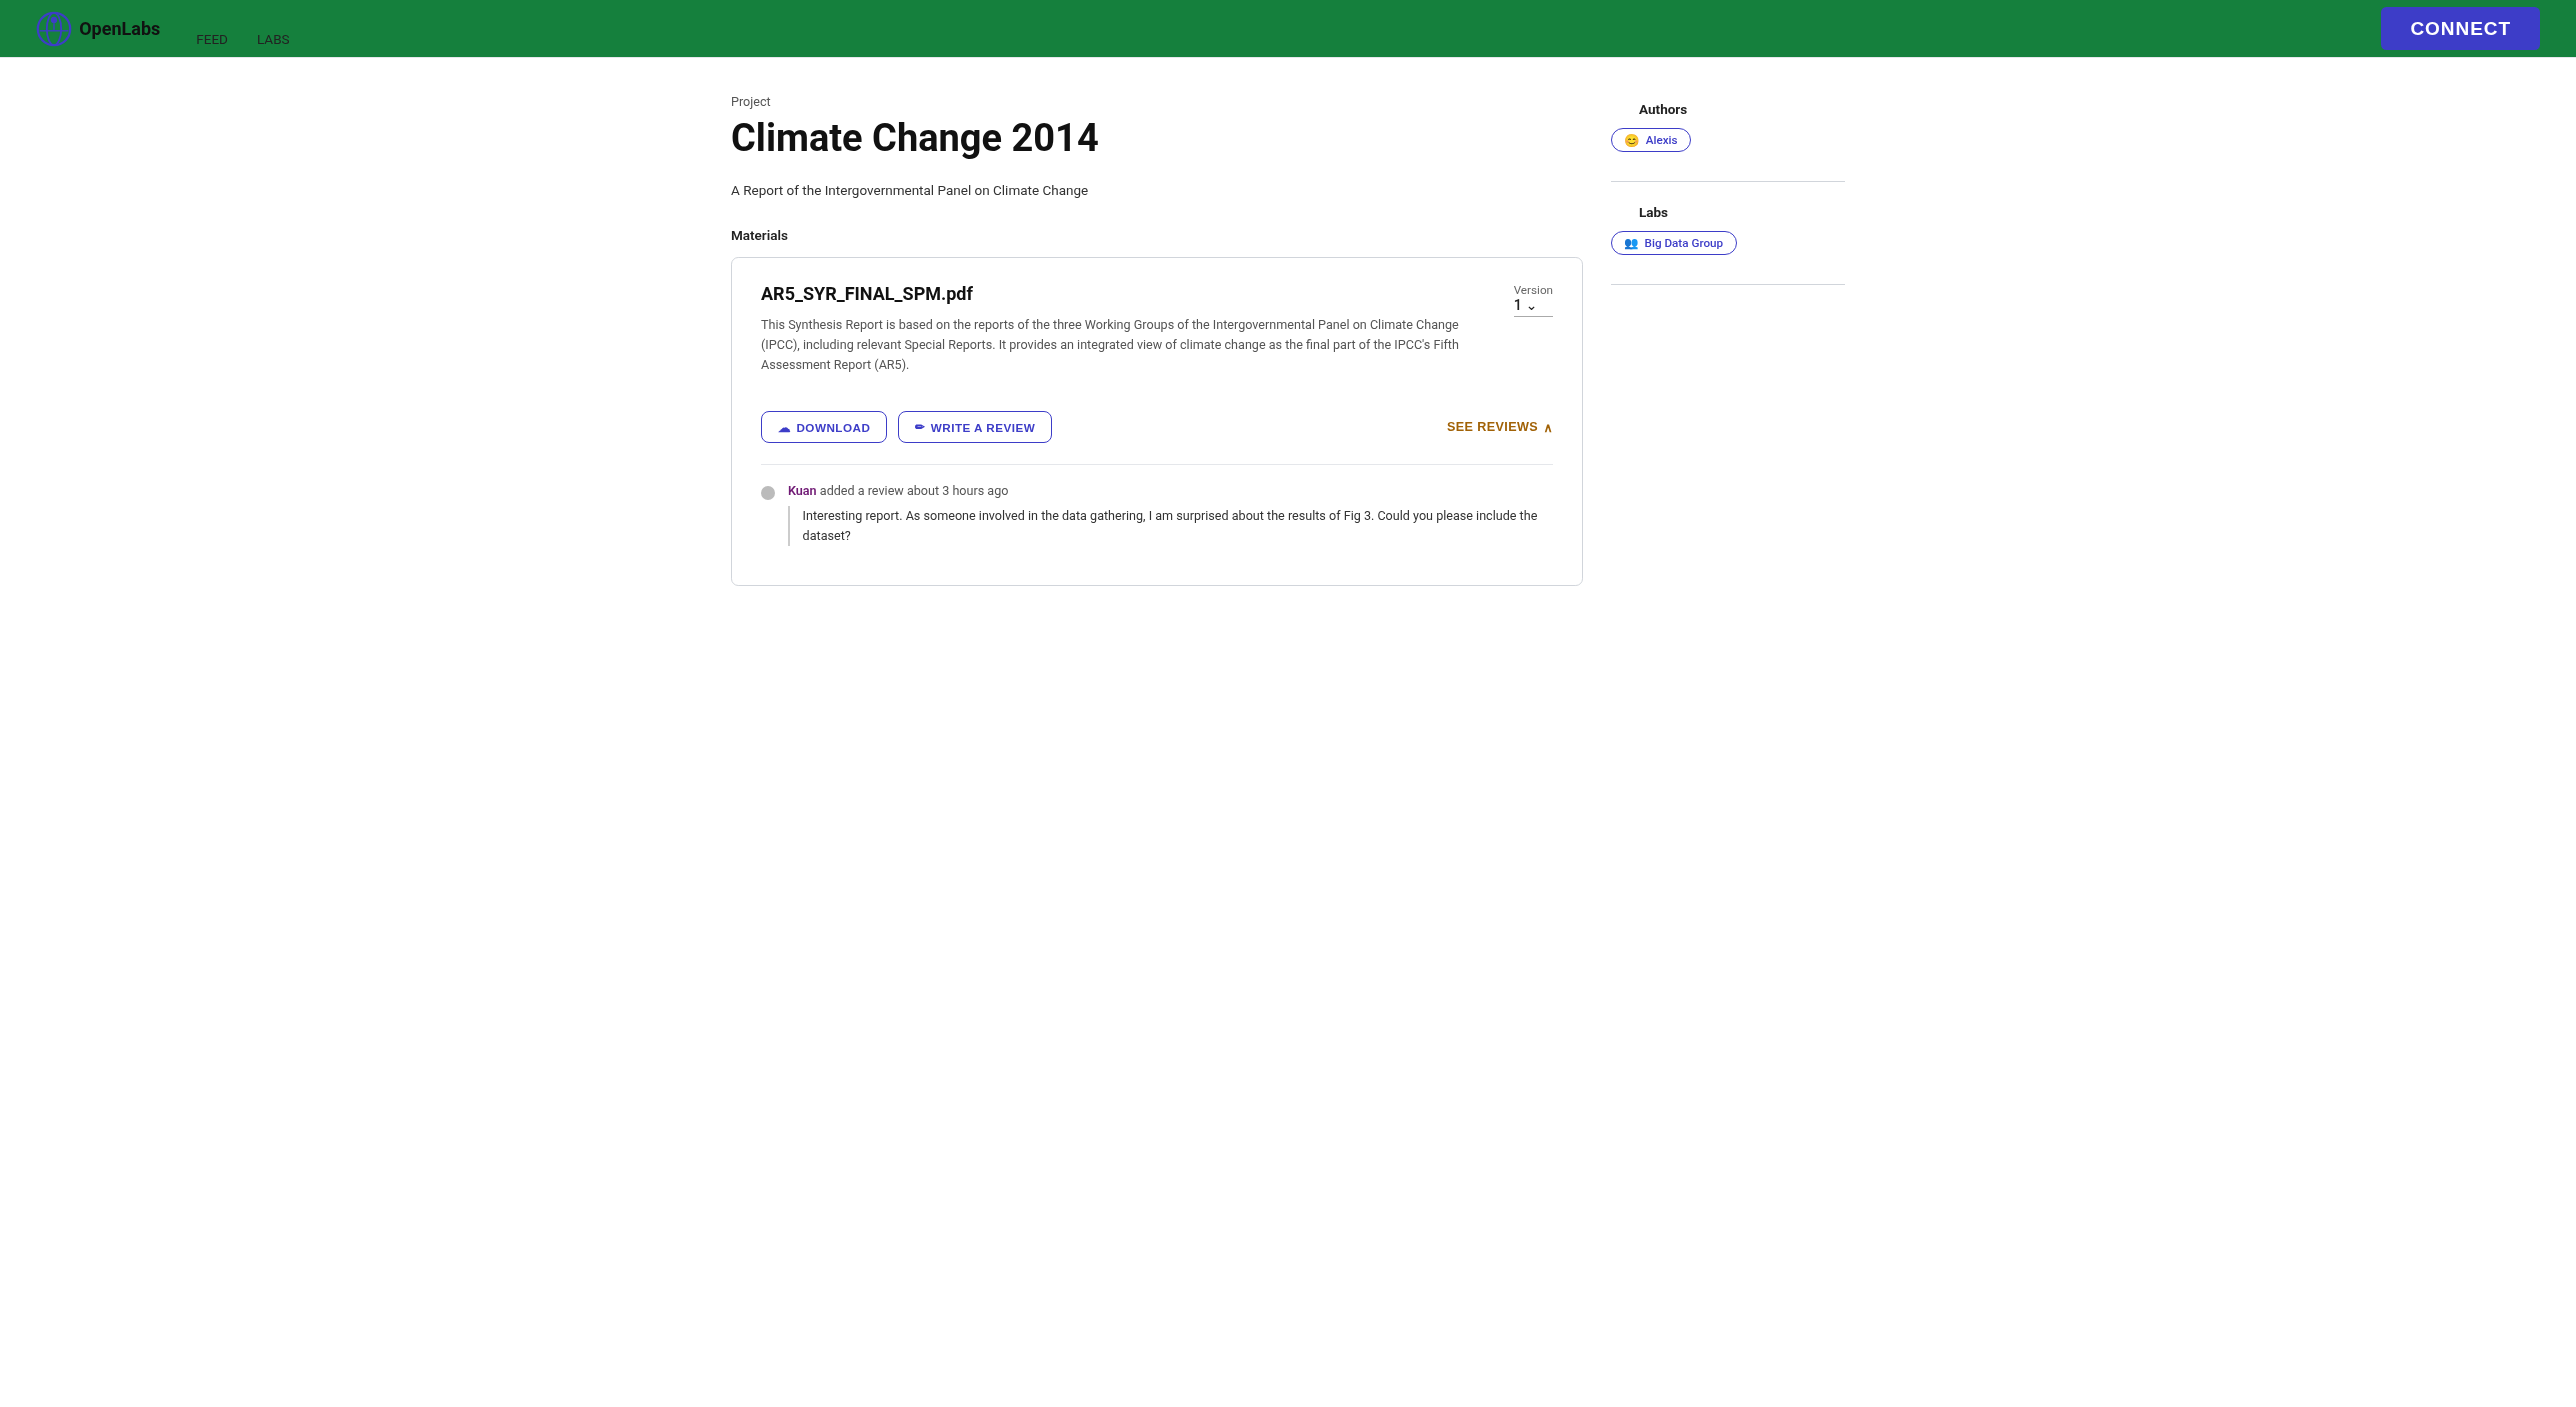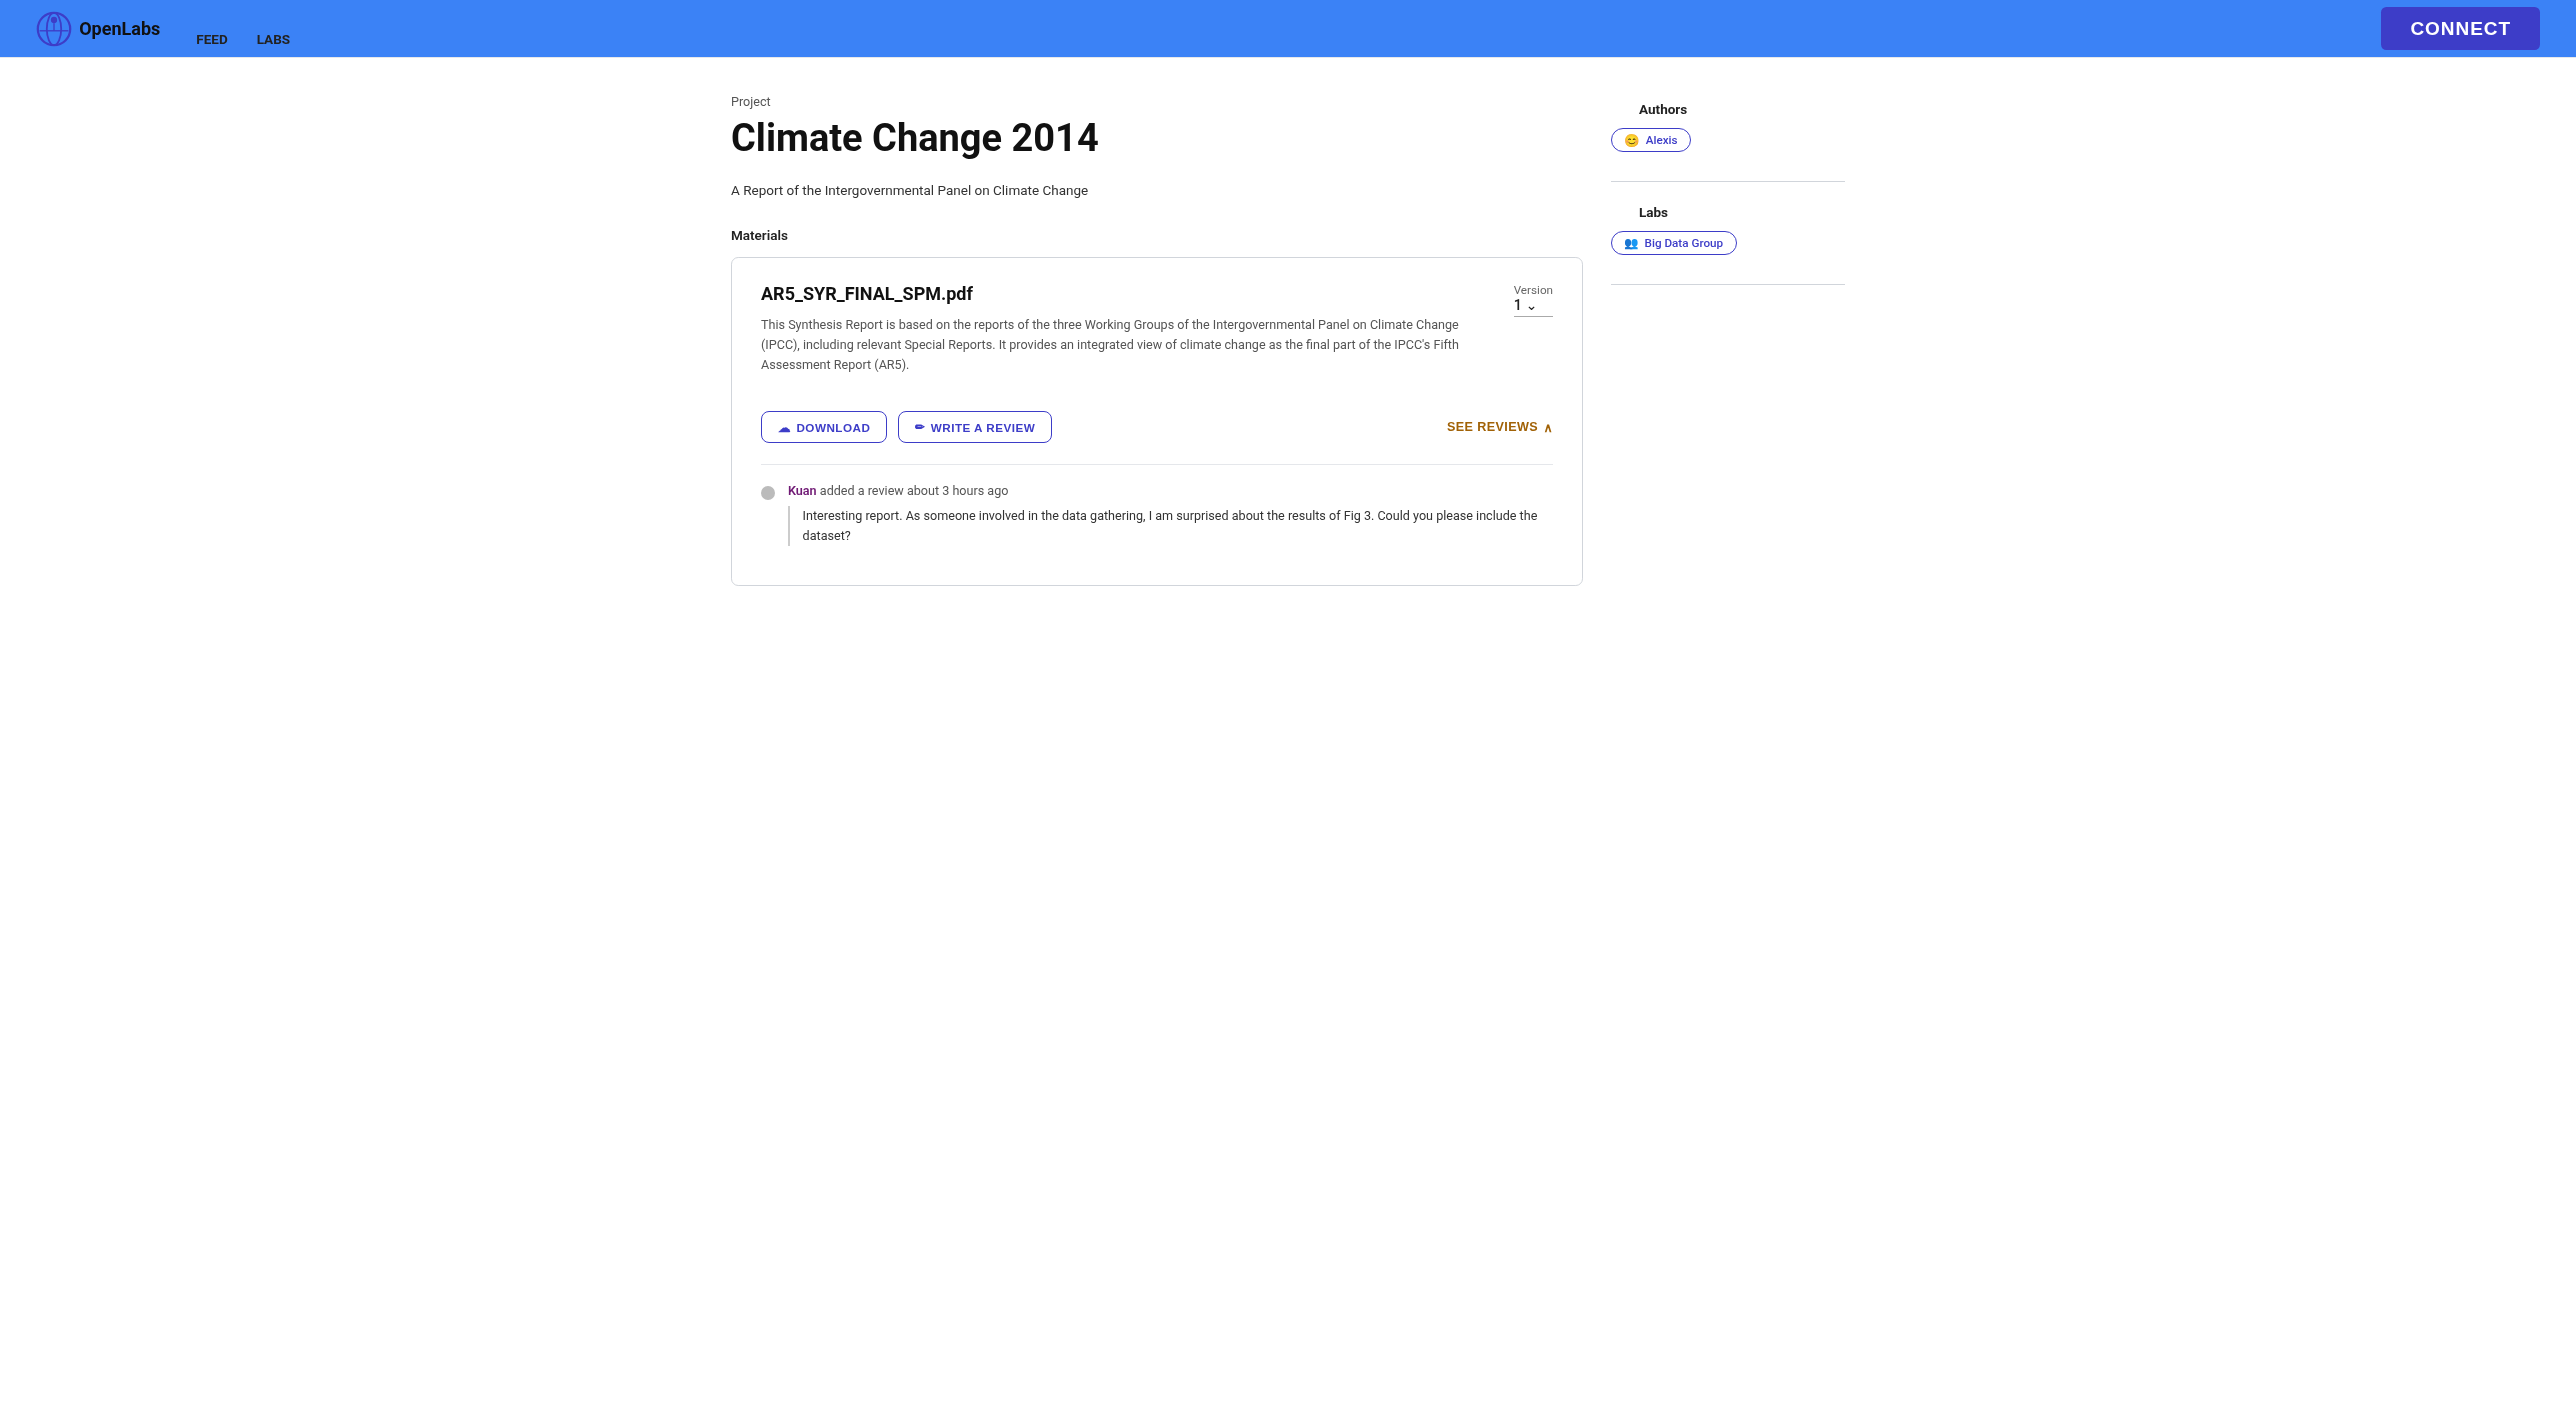--- a/index.html
+++ b/index.html
@@ -10,21 +10,21 @@
       font-size: 12.6px;
     }
 
     
     nav {
       display: flex;
       align-items: center;
       padding: 0 36px;
       height: 58px;
       border-bottom: 0.9px solid #e5e7eb;
-      background: #3b82f6;
+      background: #15803d;
     }
     .nav-logo {
       display: flex;
       align-items: center;
       gap: 7.2px;
       font-weight: 700;
       font-size: 18px;
       color: #111;
       margin-right: 36px;
       text-decoration: none;
@@ -33,21 +33,21 @@
       width: 36px;
       height: 36px;
     }
     .nav-links {
       display: flex;
       gap: 29px;
       flex: 1;
     }
     .nav-link {
       font-size: 13.5px;
-      font-weight: 700;
+      font-weight: 400;
       color: #222;
       text-decoration: none;
       cursor: pointer;
       margin-top: 20px;
     }
     .connect-btn {
       background: #3d3dc8;
       color: #fff;
       border: none;
       border-radius: 5.4px;

